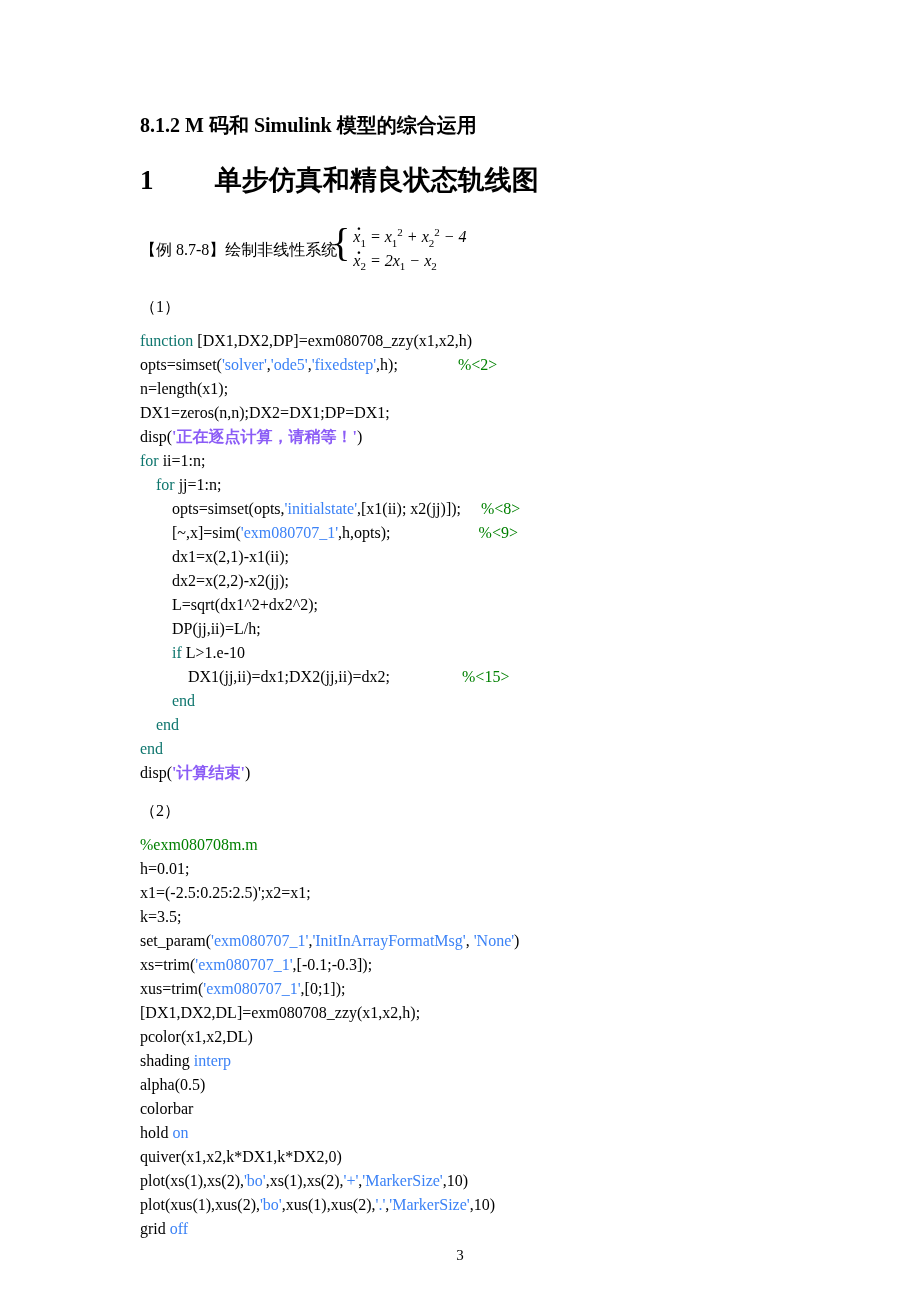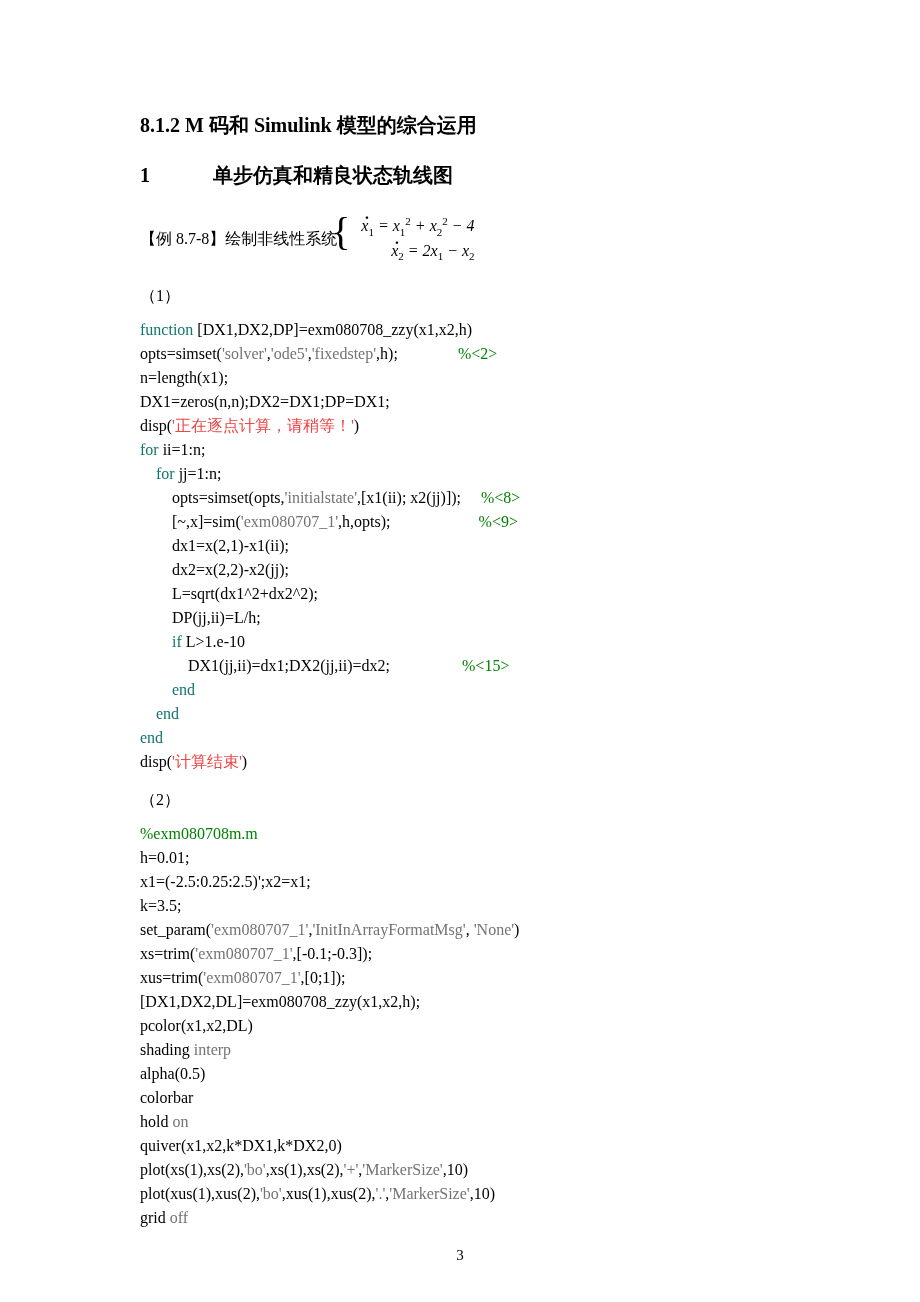--- a/index.html
+++ b/index.html
@@ -17,21 +17,21 @@
     box-sizing: border-box;
     position: relative;
     border-radius: 20px;
   }
   h2.section {
     font-size: 20px;
     font-weight: bold;
     margin: 0 0 20px 0;
   }
   h2.subhead {
-    font-size: 20px;
+    font-size: 27px;
     font-weight: bold;
     margin: 14px 0 24px 0;
   }
   .subhead .num {
     display: inline-block;
     width: 68px;
   }
   .example-line {
     margin: 0 0 20px 0;
     display: flex;
@@ -50,23 +50,22 @@
     position: absolute;
     left: -10px;
     top: -2px;
     font-size: 40px;
     line-height: 1;
     font-style: normal;
   }
   .eq-row {
     display: block;
     line-height: 1.4;
-    padding-left: 20px;
+    padding-left: 12px;
     white-space: nowrap;
-    text-align: right;
   }
   .sub { font-size: 11px; vertical-align: sub; font-style: normal;}
   .sup { font-size: 11px; vertical-align: super; font-style: normal;}
   .dot { position: relative; }
   .dot::before {
     content: "·";
     position: absolute;
     top: -10px;
     left: 3px;
     font-style: normal;
@@ -79,23 +78,23 @@
     font-family: "Times New Roman", serif;
     font-size: 16px;
     line-height: 1.5;
     white-space: pre;
   }
   .code .line {
     display: block;
     white-space: pre;
   }
   .blue  { color: #0f766e; }
-  .teal  { color: #737373; }
+  .teal  { color: #3b82f6; }
   .green { color: #008000; }
-  .red   { color: #ef4444; font-weight: normal; text-align: right; }
+  .red   { color: #8b5cf6; font-weight: bold; text-align: right; }
   .pagenum {
     position: absolute;
     bottom: 36px;
     left: 0;
     width: 100%;
     text-align: center;
     font-size: 15px;
   }
 </style>
 </head>

